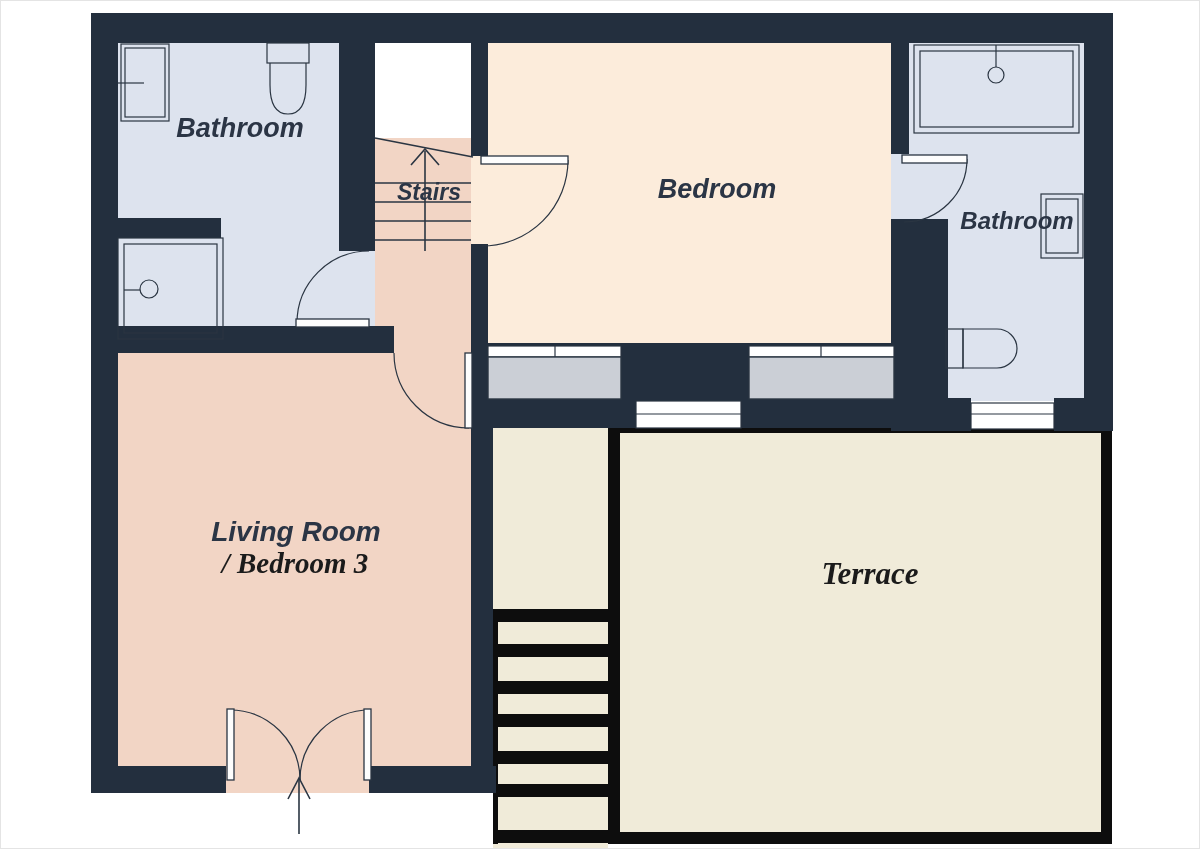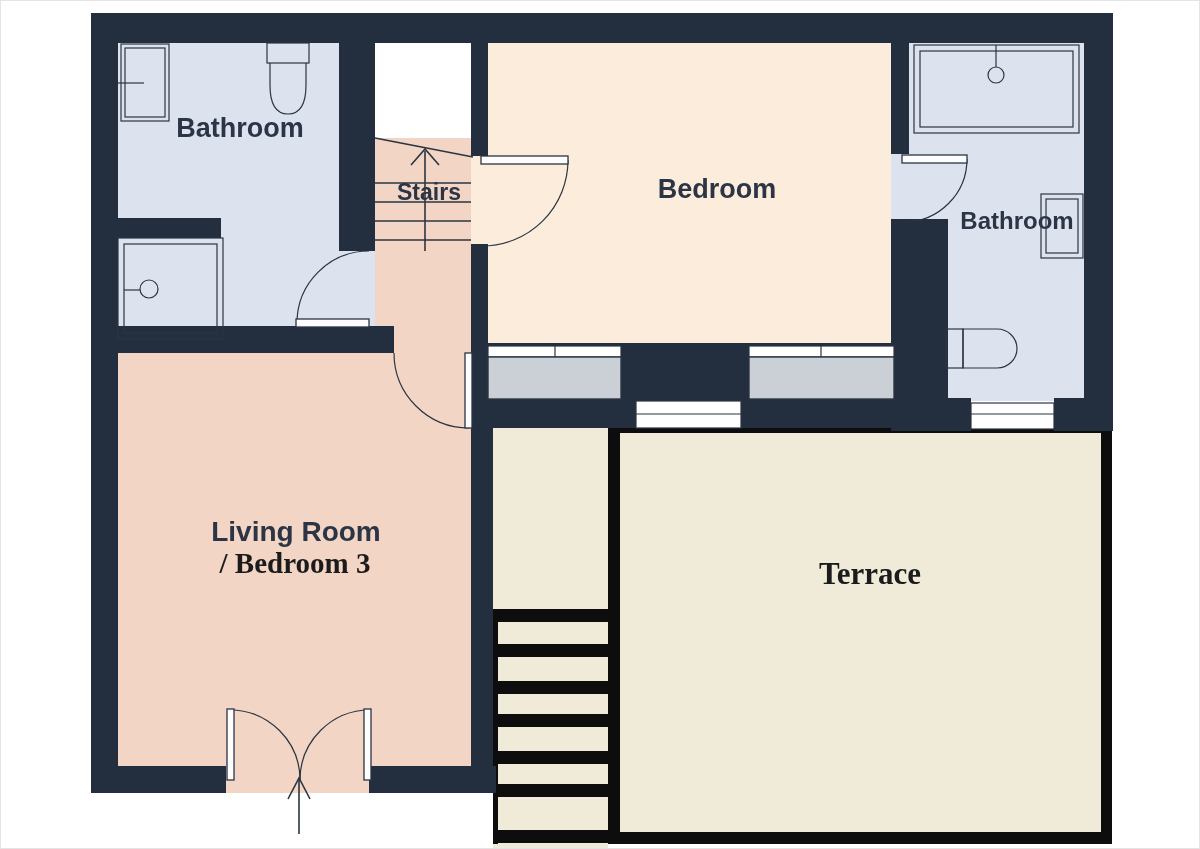--- a/index.html
+++ b/index.html
@@ -1,19 +1,20 @@
 <!DOCTYPE html>
 <html><head>
 <meta charset="utf-8">
 <style>
   html,body{margin:0;padding:0;background:#fff;}
   .canvas{
     width:1200px;height:849px;box-sizing:border-box;
     border:1px solid #e4e4e4;background:#ffffff;position:relative;overflow:hidden;
     font-family:"Liberation Sans",sans-serif;
+    font-style:italic;
   }
   svg{display:block;}
   .wall{fill:#232f3e;}
   .blue{fill:#dde3ee;}
   .peach{fill:#fcecdb;}
   .pink{fill:#f2d5c5;}
   .cream{fill:#f0ebd9;}
   .whitefill{fill:#ffffff;}
   .black{fill:#0d0d0d;}
   .gray{fill:#cbcfd6;stroke:#2a3542;stroke-width:1.4;}

